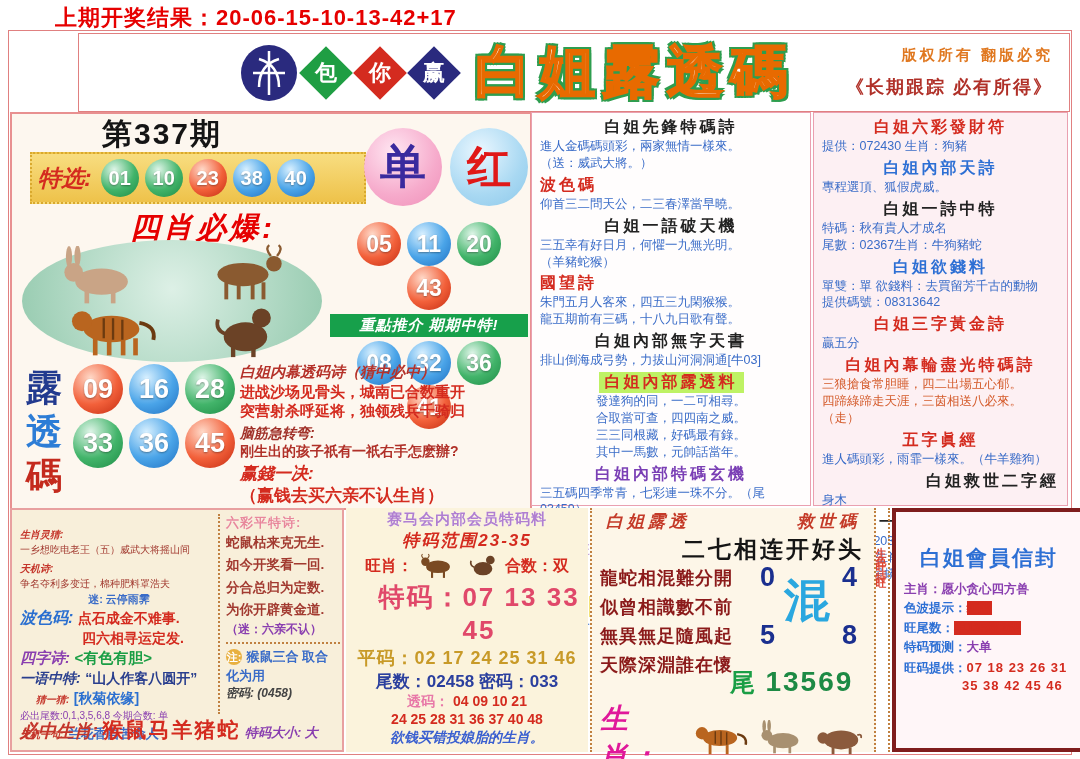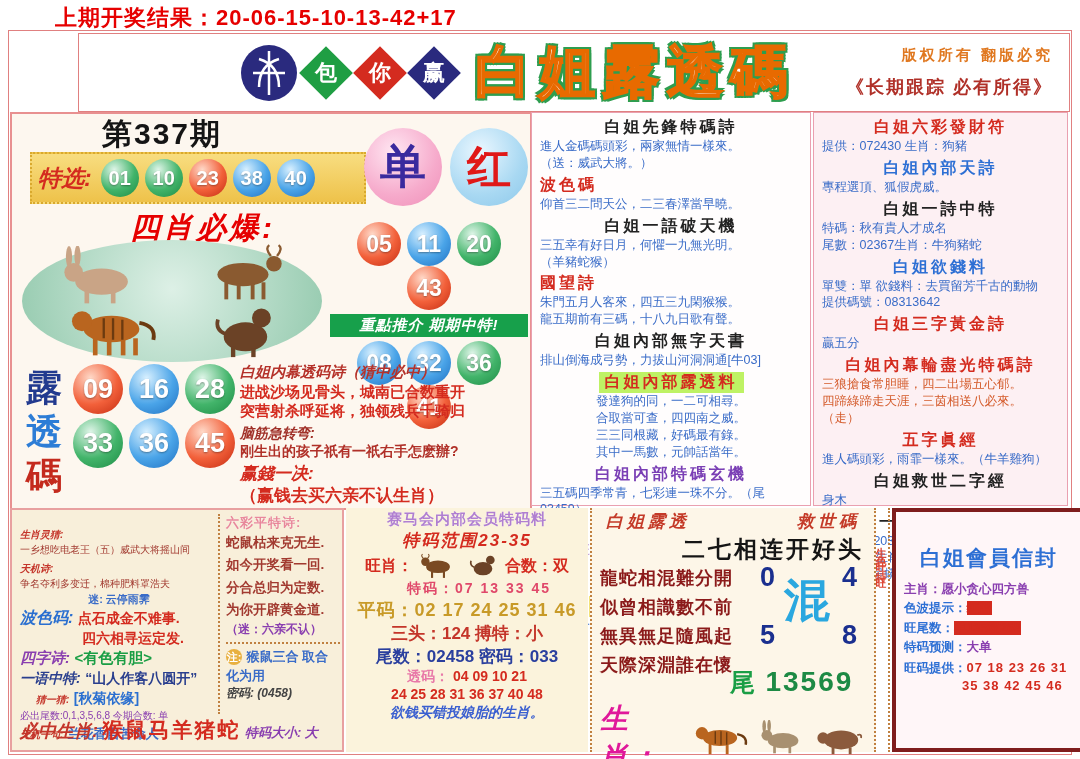--- a/index.html
+++ b/index.html
@@ -96,21 +96,21 @@
   .a2-title{color:#e8889a;font-weight:bold;font-size:13px;letter-spacing:1px;text-shadow:0 0 1px #fff;}
   .a2-line{color:#a23a30;font-weight:bold;font-size:13.5px;line-height:1.65;}
   .a2-mi{color:#8a3fb0;font-size:12px;font-weight:bold;}
   .a2-note{margin-top:4px;border-top:2px dotted #c08040;padding-top:3px;}
   .zhu-ico{display:inline-block;width:16px;height:16px;border-radius:50%;background:#e8b040;color:#fff;font-size:11px;text-align:center;line-height:16px;font-weight:bold;}
   
   .b-title{color:#b07fd0;font-weight:bold;font-size:15px;letter-spacing:1px;text-shadow:0 0 1px #fff;}
   .b-range{color:#d42b1f;font-weight:bold;font-style:italic;font-size:17px;letter-spacing:2px;}
   .b-row{font-weight:bold;}
   .b-wang{color:#d42b1f;font-size:16px;display:flex;align-items:center;justify-content:center;gap:2px;}
-  .b-tema{color:#e0486a;font-size:14px;letter-spacing:2px;margin-left:24px;}
+  .b-tema{color:#e0486a;font-size:26px;letter-spacing:2px;margin-left:24px;}
   .b-ping{color:#c89a28;font-size:18px;letter-spacing:1px;}
   .b-santou{color:#c4352a;font-size:17px;}
   .b-wei{color:#2a3f9e;font-size:17px;}
   .b-tou{color:#d42b1f;font-size:14px;}
   .b-toulbl{color:#e878a8;}
   .b-foot{color:#3a5fd0;font-style:italic;font-weight:bold;font-size:14px;margin-top:2px;}
   
   .c-hdr{display:flex;justify-content:space-between;padding:2px 14px;color:#c43a28;font-weight:bold;font-style:italic;font-size:17px;letter-spacing:4px;}
   .c-head{position:absolute;right:10px;top:26px;color:#151515;font-weight:bold;font-size:23px;letter-spacing:3px;}
   .c-poem{position:absolute;left:8px;top:56px;color:#8b1a1a;font-weight:bold;font-size:18px;line-height:29px;letter-spacing:1px;}
@@ -307,21 +307,21 @@
     <div class="sec">
       <div class="sec-t t-red">白姐內幕輪盡光特碼詩</div>
       <div class="sec-l redline">三狼搶食常胆睡，四二出場五心郁。</div>
       <div class="sec-l redline">四蹄綠蹄走天涯，三茵相送八必來。（走）</div>
     </div>
     <div class="sec">
       <div class="sec-t t-red">五字眞經</div>
       <div class="sec-l">進人碼頭彩，雨霏一樣來。（牛羊雞狗）</div>
     </div>
     <div class="sec">
-      <div class="sec-t t-black" style="text-align:center">白姐救世二字經</div>
+      <div class="sec-t t-black" style="text-align:right">白姐救世二字經</div>
       <div class="sec-l">身木</div>
     </div>
     <div class="sec">
       <div class="sec-t t-black" style="text-align:left">天下第一版</div>
       <div class="sec-l">旺碼：0920343845</div>
       <div class="sec-l">
         <span>單雙：單 生肖：</span><svg class="inline-ani" width="26" height="15" viewBox="0 0 120 80">
             <ellipse cx="60" cy="44" rx="34" ry="18" fill="#7a4a22"></ellipse>
             <circle cx="24" cy="32" r="12" fill="#7a4a22"></circle>
             <rect x="40" y="58" width="6" height="16" fill="#7a4a22"></rect>
@@ -389,21 +389,20 @@
         </svg>
       <svg width="40" height="28" viewBox="0 0 120 80">
           <ellipse cx="60" cy="48" rx="28" ry="20" fill="#6b4226"></ellipse>
           <circle cx="82" cy="22" r="13" fill="#6b4226"></circle>
           <path d="M34 44 q-14 -6 -10 -20" stroke="#6b4226" stroke-width="5" fill="none"></path>
         </svg>
       <span>合数：双</span>
     </div>
     <div class="b-row b-tema">特码：07 13 33 45</div>
     <div class="b-row b-ping">平码：02 17 24 25 31 46</div>
-    <div class="b-row b-santou">三头：124 搏特：小</div>
     <div class="b-row b-wei">尾数：02458 密码：033</div>
     <div class="b-row b-tou">
       <span class="b-toulbl">透码：</span>
       <span>04 09 10 21</span>
     </div>
     <div class="b-row b-tou">24 25 28 31 36 37 40 48</div>
     <div class="b-foot">欲钱买错投娘胎的生肖。</div>
   </div>
 
   <div class="boxC">

